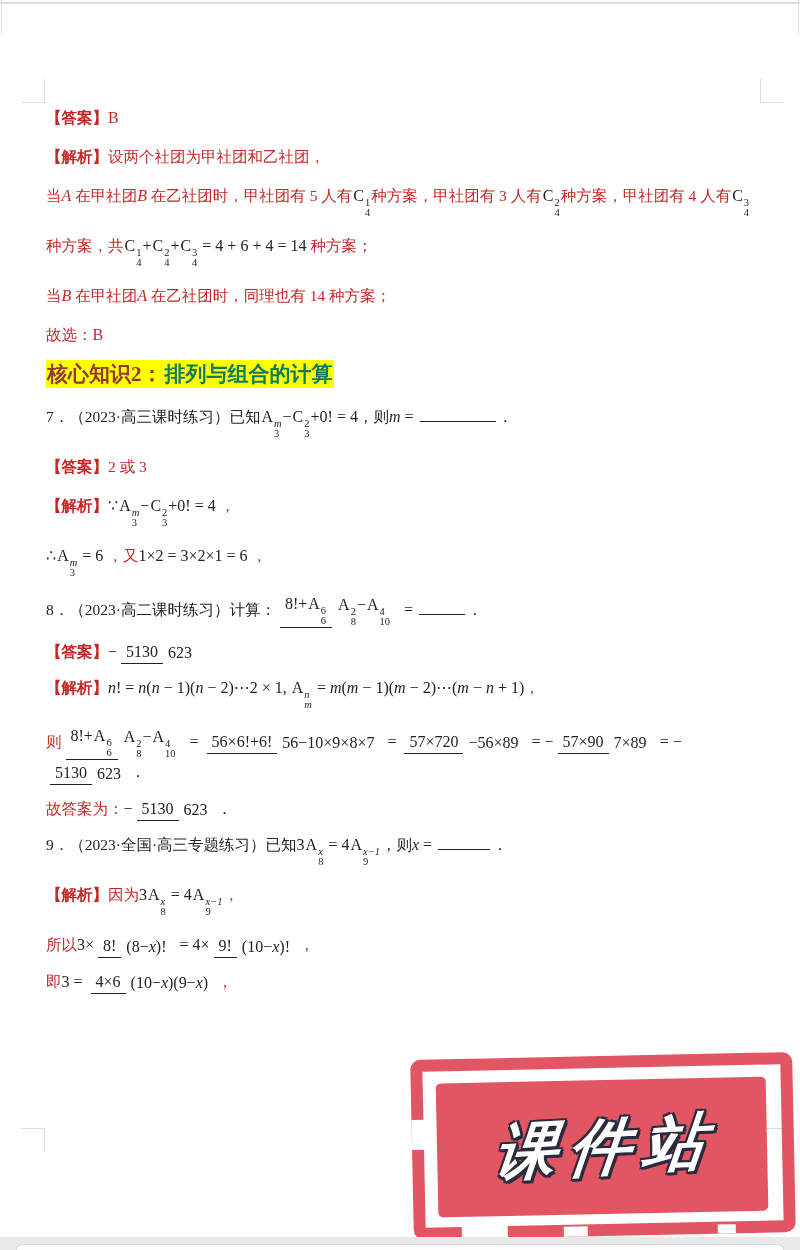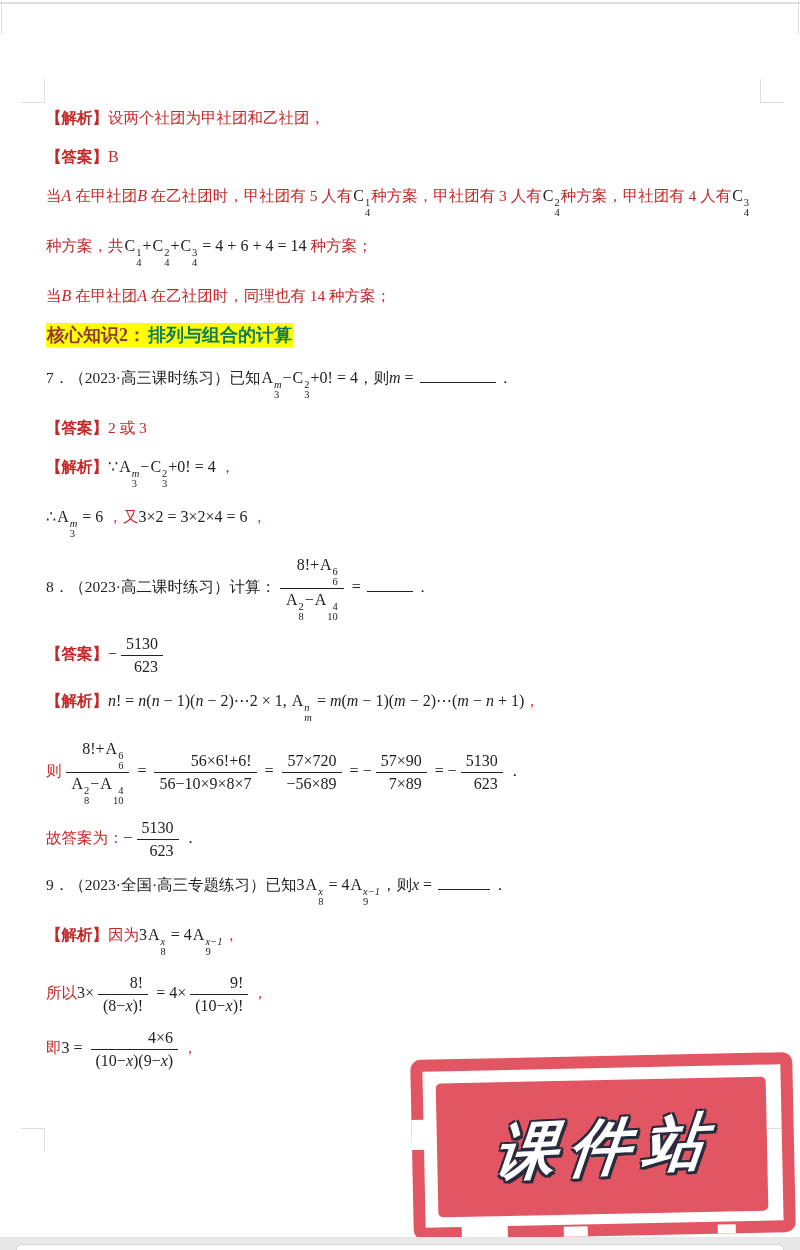--- a/index.html
+++ b/index.html
@@ -29,37 +29,37 @@
   .crop.tr{left:760px;top:79px;border-left-width:1px;border-bottom-width:1px;}
   .crop.bl{left:21px;top:1128px;border-right-width:1px;border-top-width:1px;}
   .crop.br{left:760px;top:1128px;border-left-width:1px;border-top-width:1px;}
   .page-gap-bottom{position:absolute;left:0;bottom:0;width:800px;height:13px;background:var(--band);}
   .next-page-edge{position:absolute;left:16px;right:16px;bottom:0;height:6px;background:#fdfdfd;
     border:1px solid #d6d6d6;border-bottom:none;border-radius:8px 8px 0 0;}
   
   .doc{position:absolute;left:46px;top:106px;width:716px;}
   p.line{margin:0 0 16px 0;font-size:15.5px;line-height:23px;color:var(--black);}
   p.line.frac-line{margin:2px 0 12px 0;}
-  p.line.heading{font-size:18px;font-weight:bold;margin:6px 0 18px 0;line-height:25px;}
+  p.line.heading{font-size:21px;font-weight:bold;margin:6px 0 18px 0;line-height:25px;}
   .c-red{color:var(--red);}
   .c-k{color:var(--black);}
   .c-maroon{color:var(--maroon);}
   .c-teal{color:var(--teal);}
   .bold{font-weight:bold;}
   .hl{background:var(--highlight);padding:2px 1px;}
   .cjk{font-family:"Liberation Serif","DejaVu Serif",serif;}
   .math{font-family:"Liberation Serif","DejaVu Serif",serif;font-size:16px;}
   .it{font-style:italic;}
   
   .ss{display:inline-block;white-space:nowrap;margin:0 1px;}
   .ss .stack{display:inline-flex;flex-direction:column;vertical-align:-5px;
     font-size:10.5px;line-height:10px;margin-left:1px;}
   
-  .frac{display:inline-flex;flex-direction:column;vertical-align:middle;
-    text-align:right;margin:0 4px;font-size:15px;line-height:19px;}
+  .frac{display:inline-flex;flex-direction:row;vertical-align:middle;
+    text-align:left;margin:0 4px;font-size:15px;line-height:19px;}
   .frac > .num{border-bottom:1px solid var(--black);padding:0 5px 1px 5px;}
   .frac > .den{padding:1px 5px 0 5px;}
   .blank{display:inline-block;height:15px;border-bottom:1px solid var(--black);
     vertical-align:baseline;margin:0 2px;}
   
   .stamp{position:absolute;left:412px;top:1056px;width:382px;height:180px;
     transform:rotate(-1.2deg);}
   .stamp-frame{position:absolute;left:0;top:0;right:0;bottom:0;
     border:12px solid var(--stamp);border-radius:10px;}
   .stamp-notch{position:absolute;background:#ffffff;}
@@ -88,22 +88,22 @@
 
 <div class="page-gap-top"></div>
 <div class="page-side left"></div>
 <div class="page-side right"></div>
 <div class="crop tl"></div>
 <div class="crop tr"></div>
 <div class="crop bl"></div>
 <div class="crop br"></div>
 
 <div class="doc">
+    <p class="line"><span class="cjk c-red bold">【答案】</span><span class="math c-red">B</span></p>
     <p class="line"><span class="cjk c-red bold">【解析】</span><span class="cjk c-red">设两个社团为甲社团和乙社团，</span></p>
-    <p class="line"><span class="cjk c-red bold">【答案】</span><span class="math c-red">B</span></p>
     <p class="line"><span class="cjk c-red">当</span><span class="math it c-red">A</span><span class="cjk c-red"> 在甲社团</span><span class="math it c-red">B</span><span class="cjk c-red"> 在乙社团时，甲社团有 5 人有</span><span class="ss math c-k"><span class="base">C</span><span class="stack">
           <span class="sup">1</span>
           <span class="sub">4</span>
         </span></span><span class="cjk c-red">种方案，甲社团有 3 人有</span><span class="ss math c-k"><span class="base">C</span><span class="stack">
           <span class="sup">2</span>
           <span class="sub">4</span>
         </span></span><span class="cjk c-red">种方案，甲社团有 4 人有</span><span class="ss math c-k"><span class="base">C</span><span class="stack">
           <span class="sup">3</span>
           <span class="sub">4</span>
         </span></span></p>
@@ -111,40 +111,41 @@
           <span class="sup">1</span>
           <span class="sub">4</span>
         </span></span><span class="math c-k">+</span><span class="ss math c-k"><span class="base">C</span><span class="stack">
           <span class="sup">2</span>
           <span class="sub">4</span>
         </span></span><span class="math c-k">+</span><span class="ss math c-k"><span class="base">C</span><span class="stack">
           <span class="sup">3</span>
           <span class="sub">4</span>
         </span></span><span class="math c-k"> = 4 + 6 + 4 = 14 </span><span class="cjk c-red">种方案；</span></p>
     <p class="line"><span class="cjk c-red">当</span><span class="math it c-red">B</span><span class="cjk c-red"> 在甲社团</span><span class="math it c-red">A</span><span class="cjk c-red"> 在乙社团时，同理也有 14 种方案；</span></p>
+    <p class="line"><span class="cjk c-red">故选：</span><span class="math c-red">B</span></p>
     <p class="line heading"><span class="cjk c-maroon bold hl">核心知识2：</span><span class="cjk c-teal bold hl">排列与组合的计算</span></p>
     <p class="line"><span class="cjk c-k">7．（2023·高三课时练习）已知</span><span class="ss math c-k"><span class="base">A</span><span class="stack">
           <span class="sup it">m</span>
           <span class="sub">3</span>
         </span></span><span class="math c-k">−</span><span class="ss math c-k"><span class="base">C</span><span class="stack">
           <span class="sup">2</span>
           <span class="sub">3</span>
         </span></span><span class="math c-k">+0! = 4</span><span class="cjk c-k">，则</span><span class="math it c-k">m</span><span class="math c-k"> = </span><span class="blank" style="width: 76px;"></span><span class="cjk c-k">．</span></p>
     <p class="line"><span class="cjk c-red bold">【答案】</span><span class="cjk c-red">2 或 3</span></p>
     <p class="line"><span class="cjk c-red bold">【解析】</span><span class="math c-k">∵</span><span class="ss math c-k"><span class="base">A</span><span class="stack">
           <span class="sup it">m</span>
           <span class="sub">3</span>
         </span></span><span class="math c-k">−</span><span class="ss math c-k"><span class="base">C</span><span class="stack">
           <span class="sup">2</span>
           <span class="sub">3</span>
         </span></span><span class="math c-k">+0! = 4 </span><span class="cjk c-red">，</span></p>
     <p class="line"><span class="math c-k">∴</span><span class="ss math c-k"><span class="base">A</span><span class="stack">
           <span class="sup it">m</span>
           <span class="sub">3</span>
-        </span></span><span class="math c-k"> = 6 </span><span class="cjk c-red">，又</span><span class="math c-k">3×2 = 3×2×4 = 6 </span><span class="cjk c-red">，</span></p>
+        </span></span><span class="math c-k"> = 6 </span><span class="cjk c-red">，又</span><span class="math c-k">1×2 = 3×2×1 = 6 </span><span class="cjk c-red">，</span></p>
     <p class="line frac-line"><span class="cjk c-k">8．（2023·高二课时练习）计算：</span><span class="frac math">
         <span class="num"><span class="math c-k">8!+</span><span class="ss math c-k"><span class="base">A</span><span class="stack">
               <span class="sup">6</span>
               <span class="sub">6</span>
             </span></span></span>
         <span class="den"><span class="ss math c-k"><span class="base">A</span><span class="stack">
               <span class="sup">2</span>
               <span class="sub">8</span>
             </span></span><span class="math c-k">−</span><span class="ss math c-k"><span class="base">A</span><span class="stack">
               <span class="sup">4</span>

